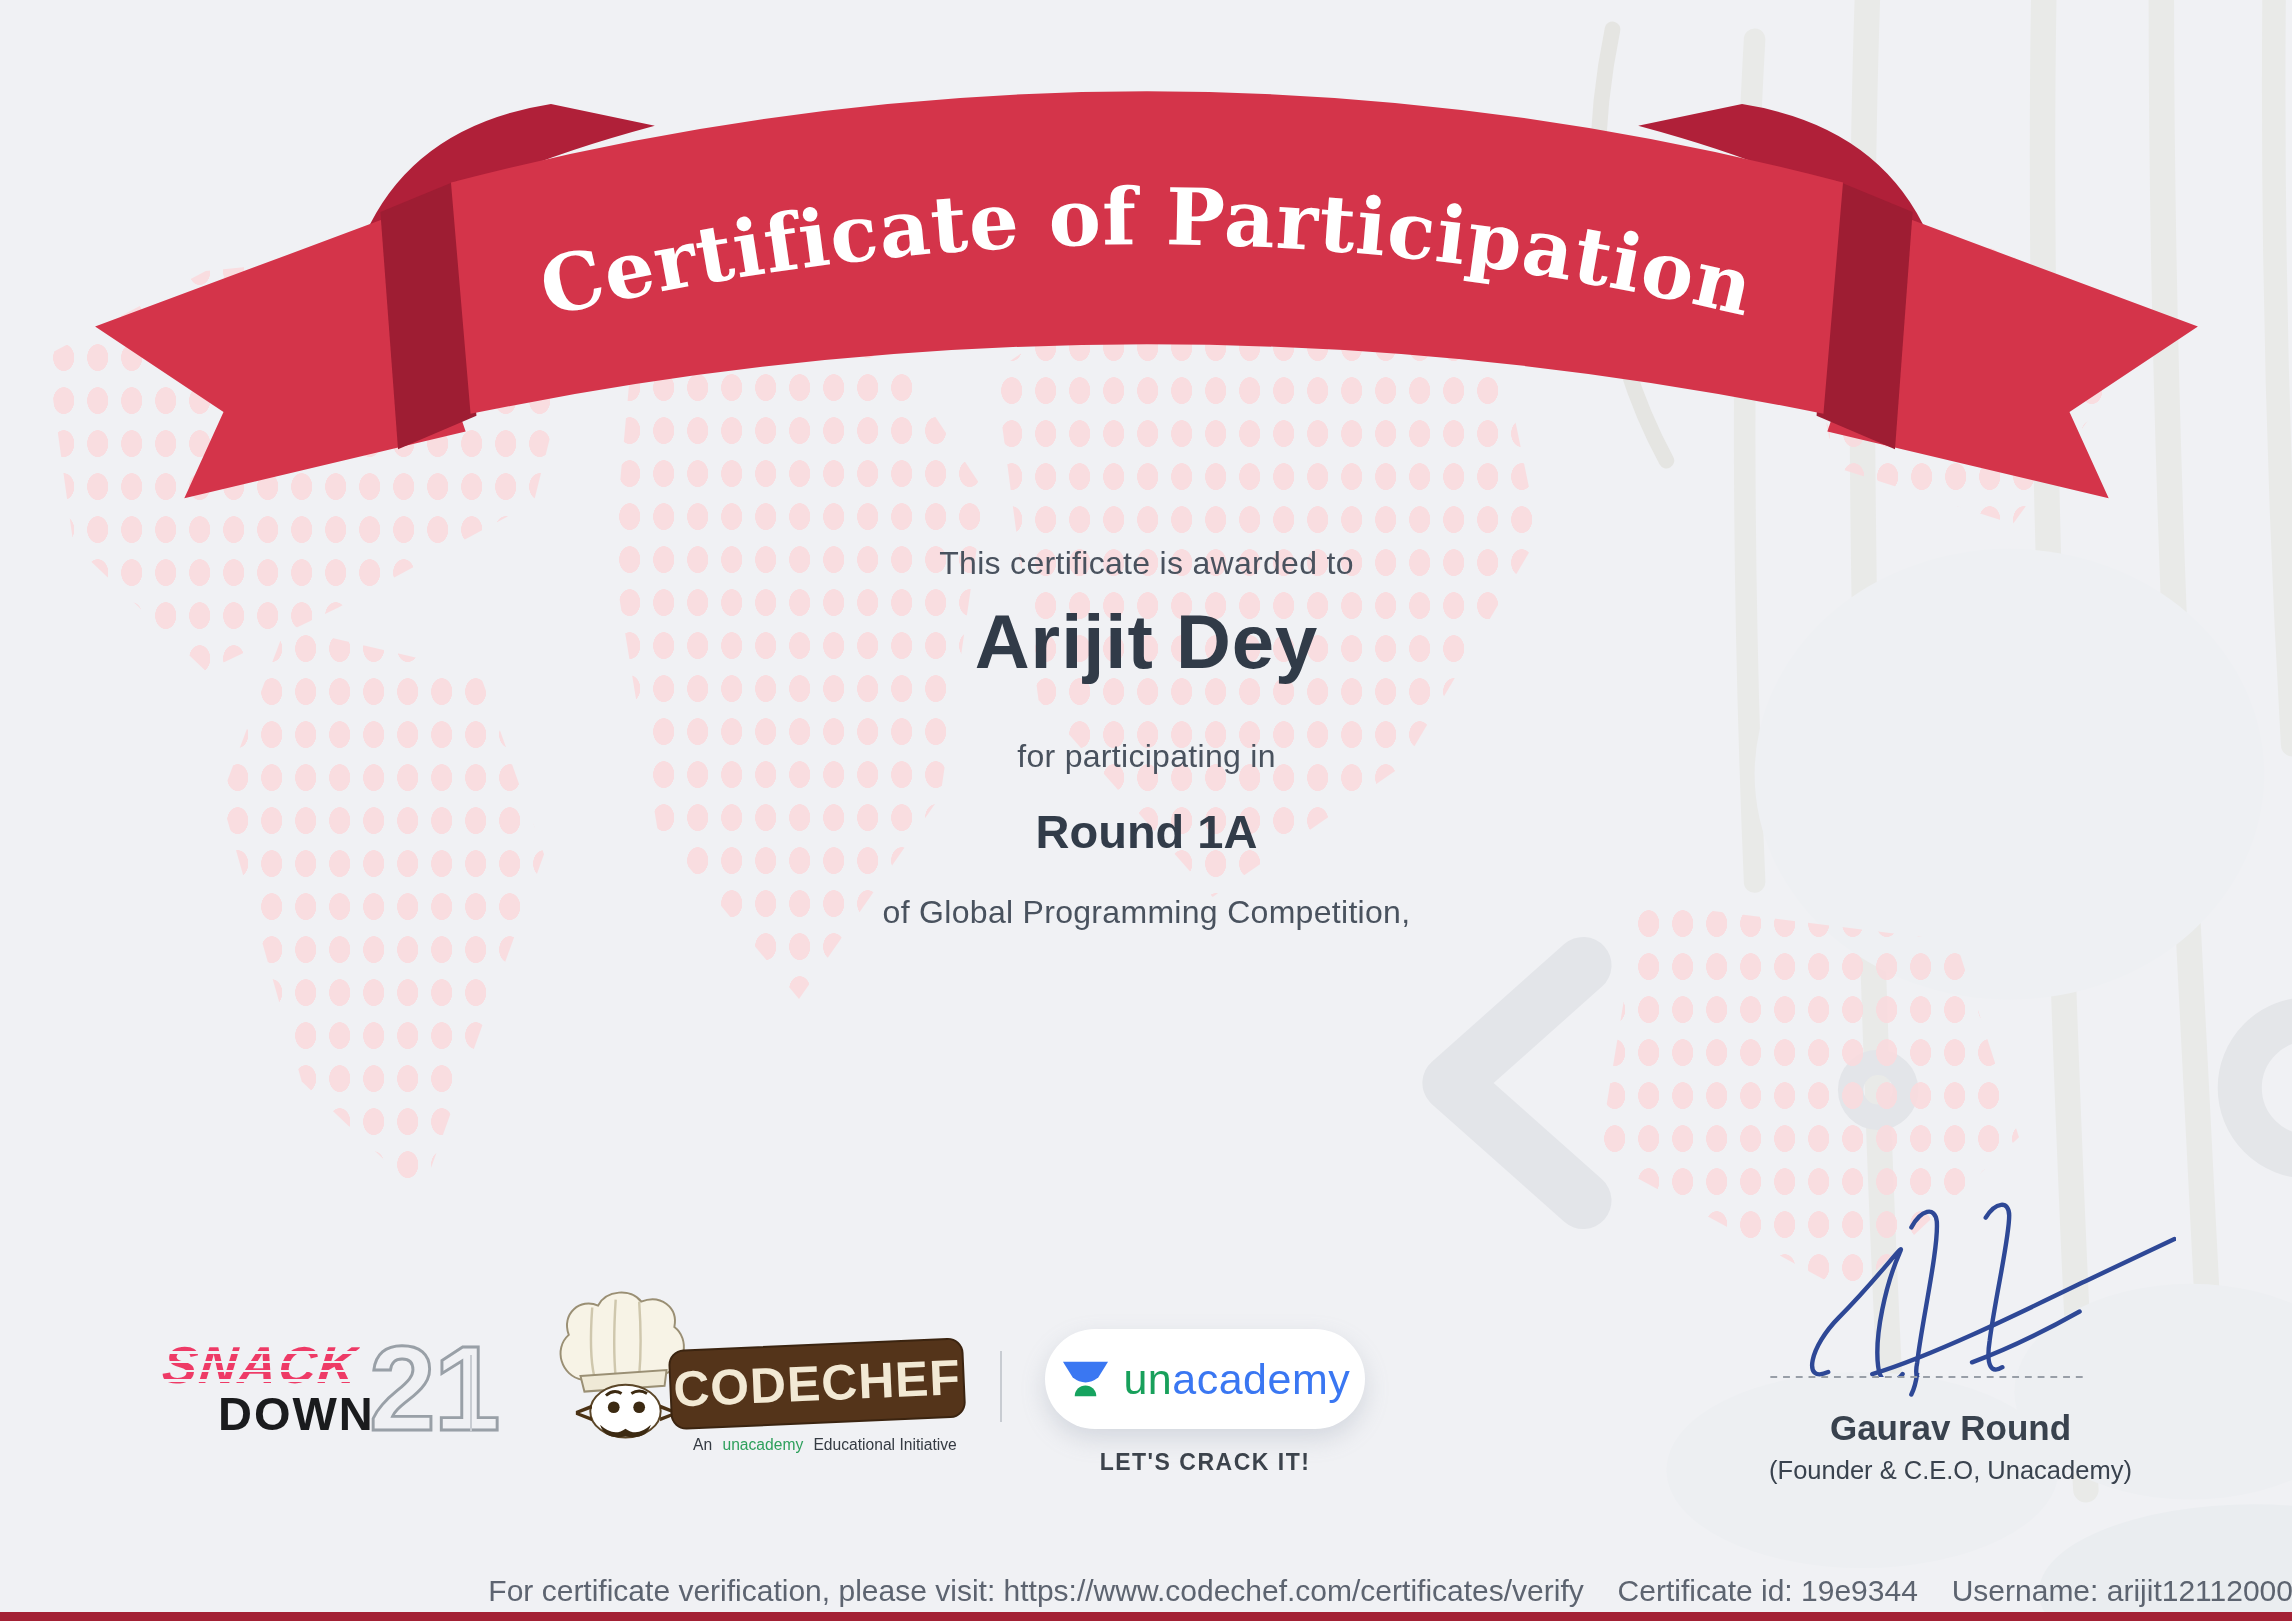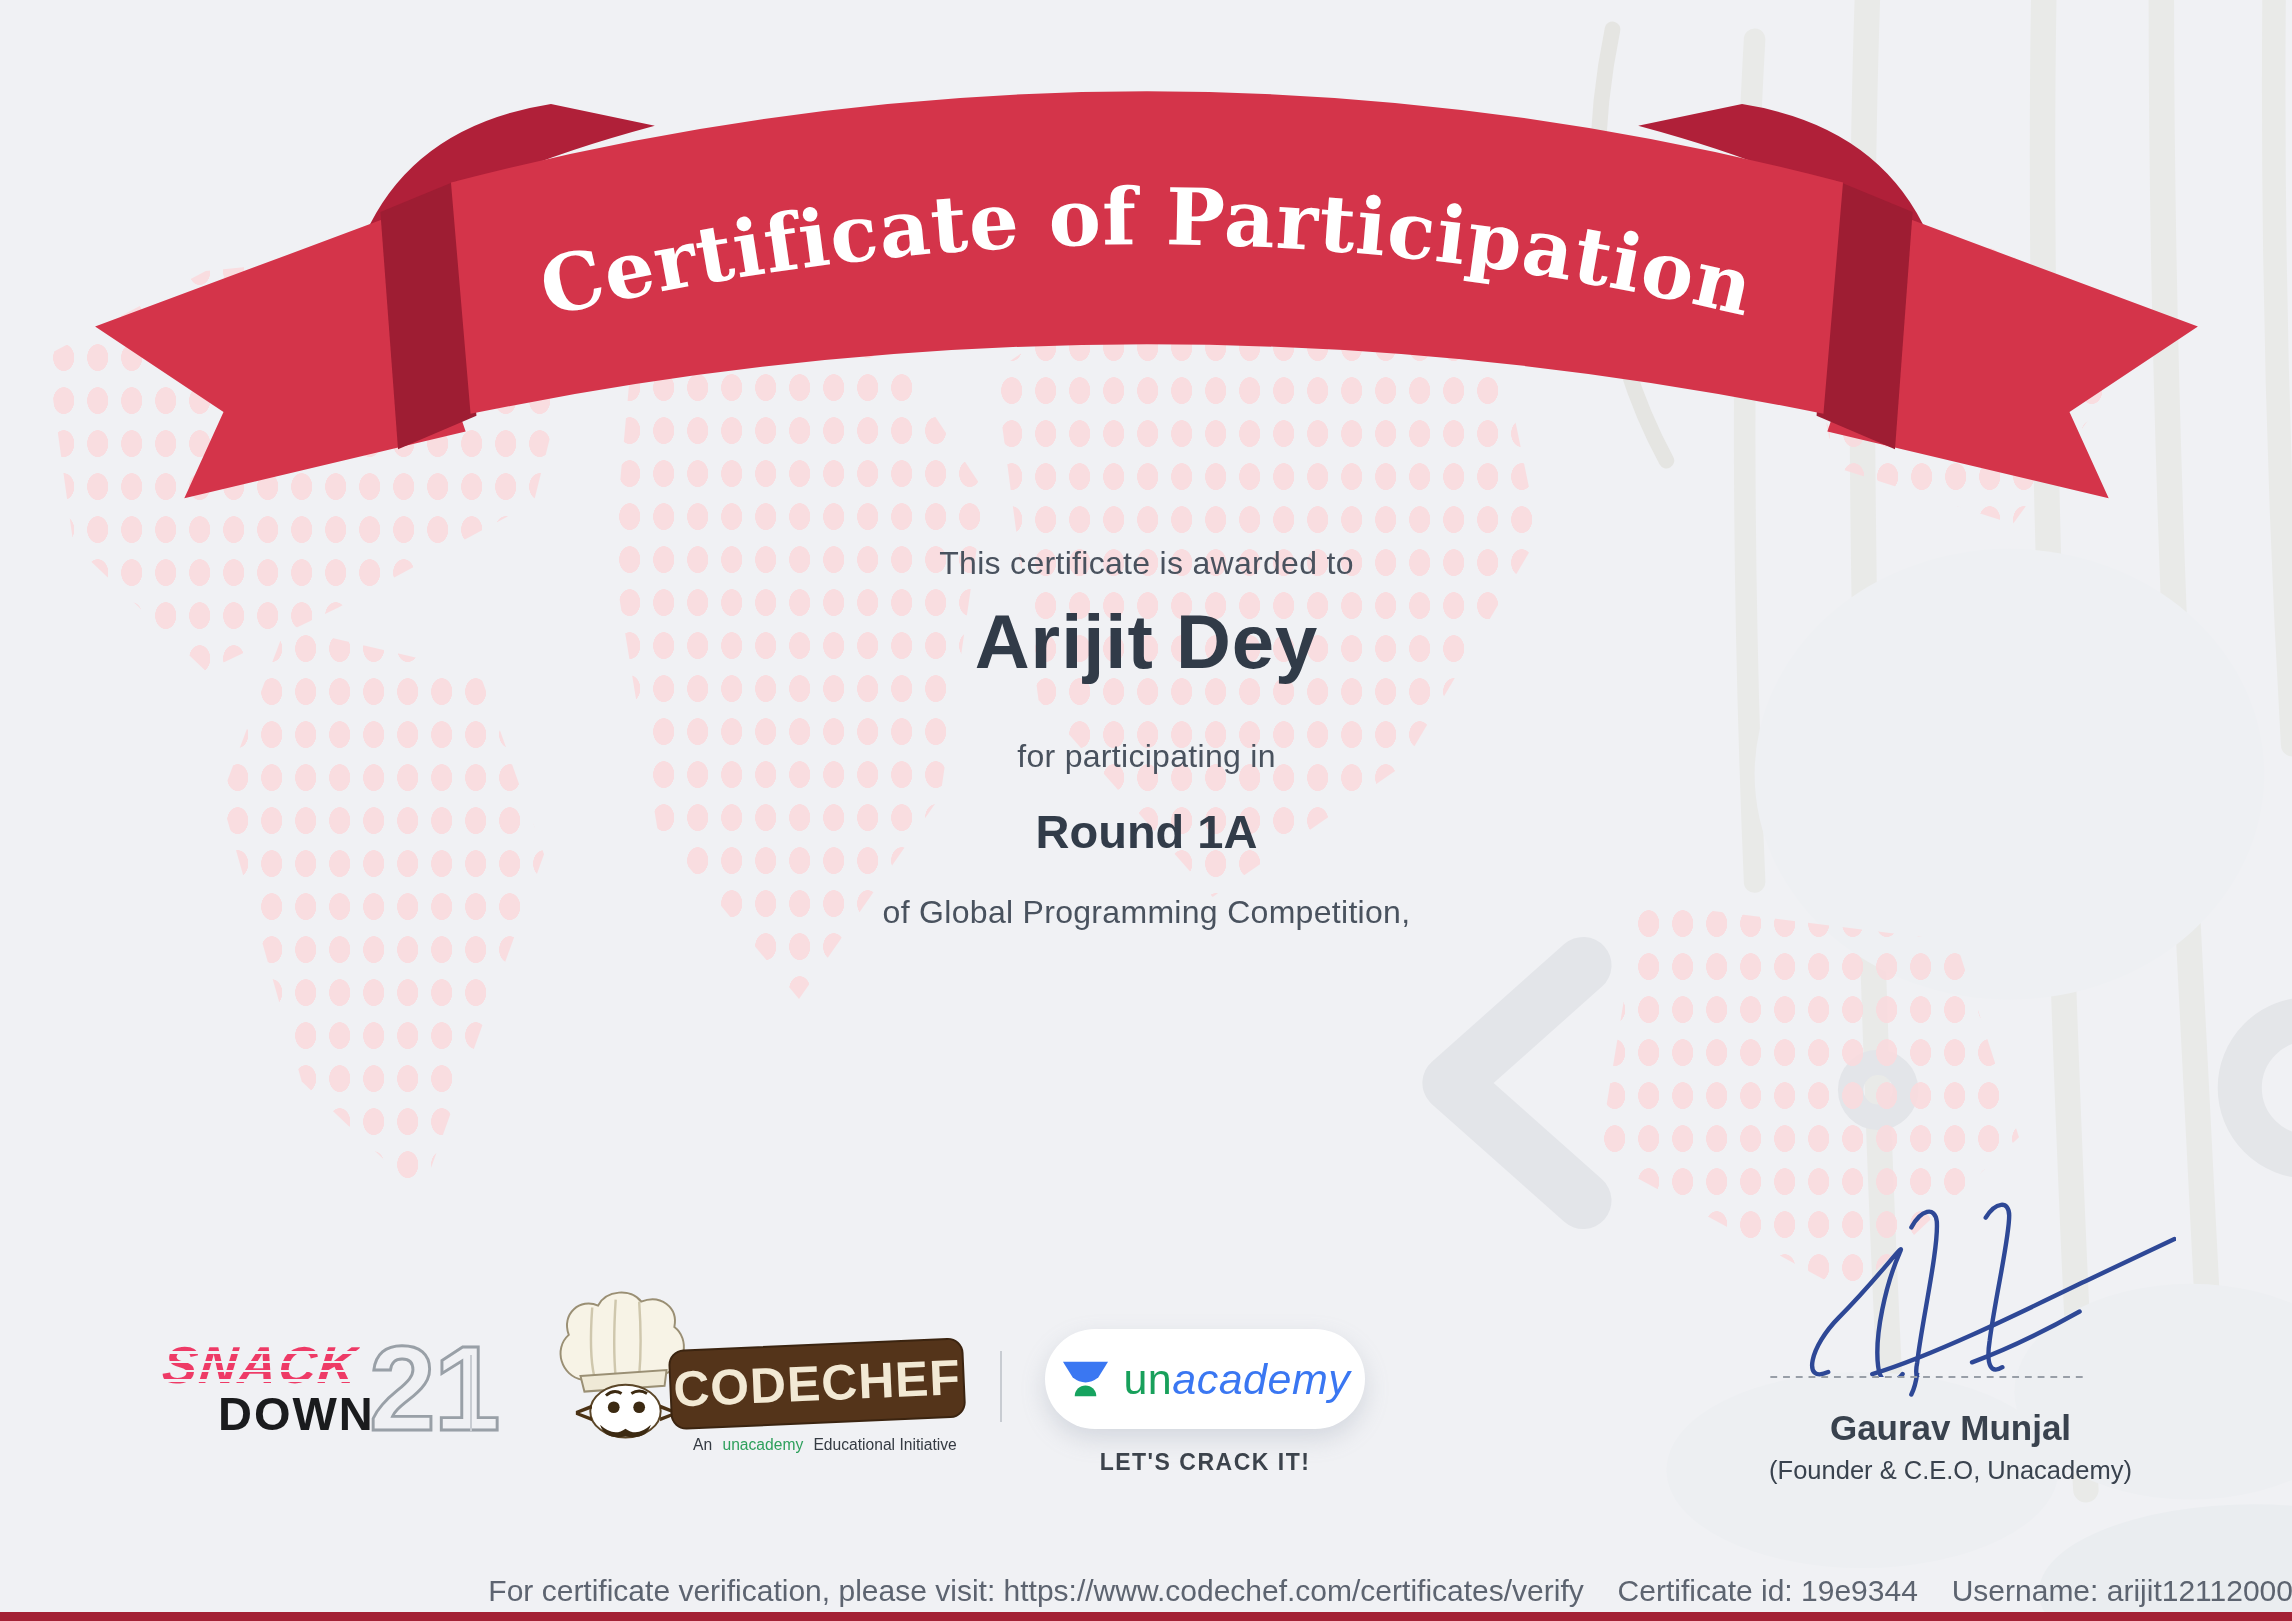--- a/index.html
+++ b/index.html
@@ -53,21 +53,21 @@
   .div2{left:1000px;top:1351px;height:71px;}
 
   
   .codechef{position:absolute;left:541px;top:1286px;}
 
   
   .unacademy-pill{position:absolute;left:1045px;top:1329px;width:320px;height:100px;background:#ffffff;
                   border-radius:50px;display:flex;align-items:center;justify-content:center;gap:12.7px;
                   box-shadow:0 9.8px 23.5px rgba(140,150,170,.28);}
   .ua-word{font-size:43px;font-weight:500;letter-spacing:0.5px;}
-  .ua-un{color:#18a05b;} .ua-academy{color:#3a77f2;font-style:italic;}
+  .ua-un{color:#18a05b;} .ua-academy{color:#3a77f2;}
   .crack{position:absolute;left:1045px;top:1449px;width:320px;text-align:center;font-size:23px;
          font-weight:bold;color:#3c434c;letter-spacing:1.5px;}
 
   
   .sig{position:absolute;left:1725px;top:1198px;width:451px;text-align:center;color:#39424e;}
   .sig-name{font-size:35px;font-weight:bold;margin-top:11.8px;}
   .sig-title{font-size:25.5px;margin-top:7.8px;}
 
   
   .footer{position:absolute;left:0;right:0;bottom:12.7px;text-align:right;font-size:30px;color:#5d6470;margin-left:48px;}
@@ -190,21 +190,21 @@
         <path d="M 266,20 C 276,4 290,2 290,18 C 290,42 276,100 270,146 C 266,172 272,180 283,173"></path>
         <path d="M 150,180 C 210,162 300,118 370,84 L 459,42"></path>
         <path d="M 252,168 C 290,154 330,134 362,116"></path>
       </g>
       <path d="M 196,183 L 196,183" stroke="#2e4896" stroke-width="4.5"></path>
     </svg>
     <svg width="451" height="23.5" viewBox="0 0 460 24" style="margin-top:-3.9px">
       <path d="M 196,0 C 195,8 193,16 190,22" fill="none" stroke="#2e4896" stroke-width="4.5" stroke-linecap="round"></path>
       <line x1="46" y1="4" x2="368" y2="4" stroke="#989ea7" stroke-width="2" stroke-dasharray="7 6"></line>
     </svg>
-    <div class="sig-name">Gaurav Munjal</div>
+    <div class="sig-name">Gaurav Round</div>
     <div class="sig-title">(Founder &amp; C.E.O, Unacademy)</div>
   </div>
 
   <div class="footer">
     <span>For certificate verification, please visit: https://www.codechef.com/certificates/verify</span>
     <span class="gap">Certificate id:</span>
     <span>19e9344</span>
     <span class="gap">Username:</span>
     <span>arijit12112000</span>
   </div>

